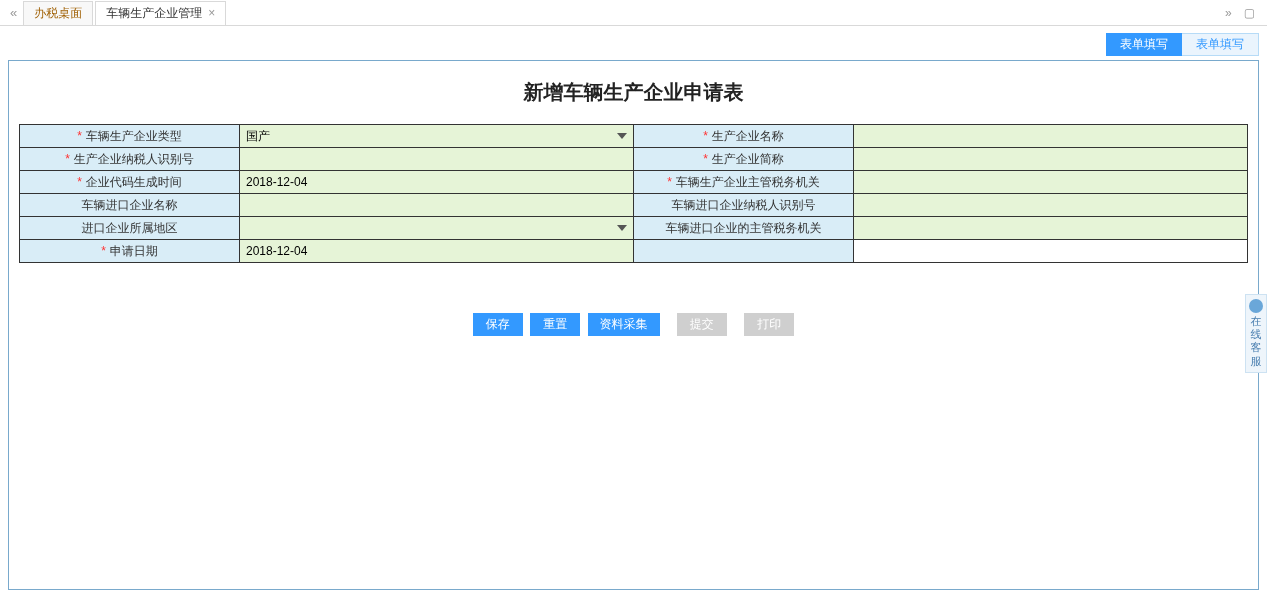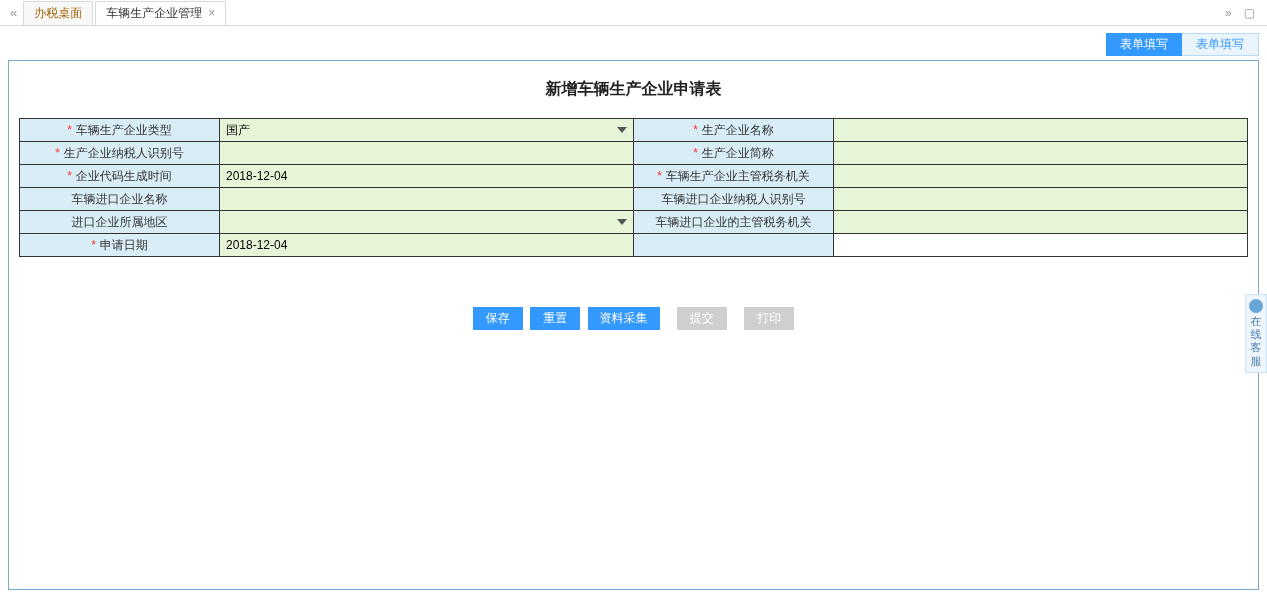--- a/index.html
+++ b/index.html
@@ -91,41 +91,41 @@
       font-size: 12px;
       cursor: pointer;
     }
     .panel {
       border: 1px solid #79a9cc;
       min-height: 530px;
       padding: 10px;
     }
     .form-title {
       text-align: center;
-      font-size: 16px;
+      font-size: 20px;
       font-weight: bold;
       color: #222;
       margin: 8px 0 18px;
     }
     table.form-table {
       width: 100%;
       border-collapse: collapse;
       table-layout: fixed;
     }
     table.form-table td {
       border: 1px solid #333;
       height: 23px;
       padding: 0 6px;
       vertical-align: middle;
     }
     td.label-cell {
       background: #d9edf7;
       text-align: center;
       color: #333;
-      width: 200px;
+      width: 220px;
     }
     td.input-cell {
       background: #e6f4d7;
       position: relative;
     }
     td.input-cell input {
       width: 100%;
       border: none;
       background: transparent;
       font-size: 12px;

